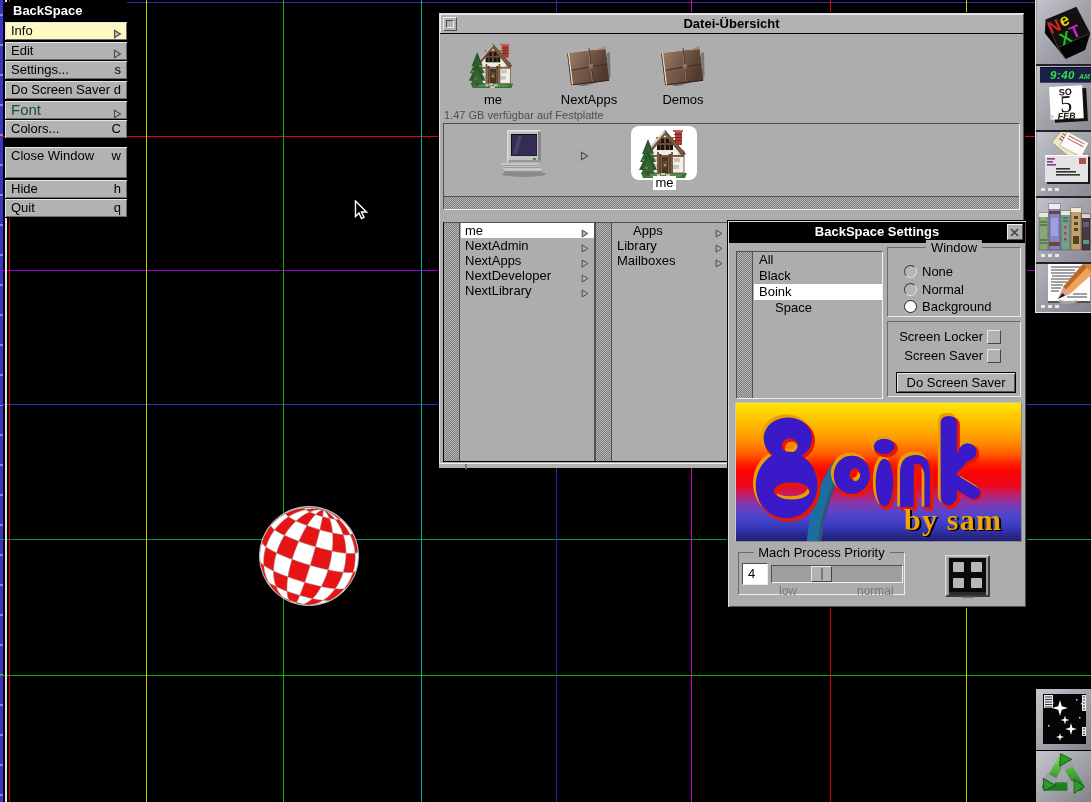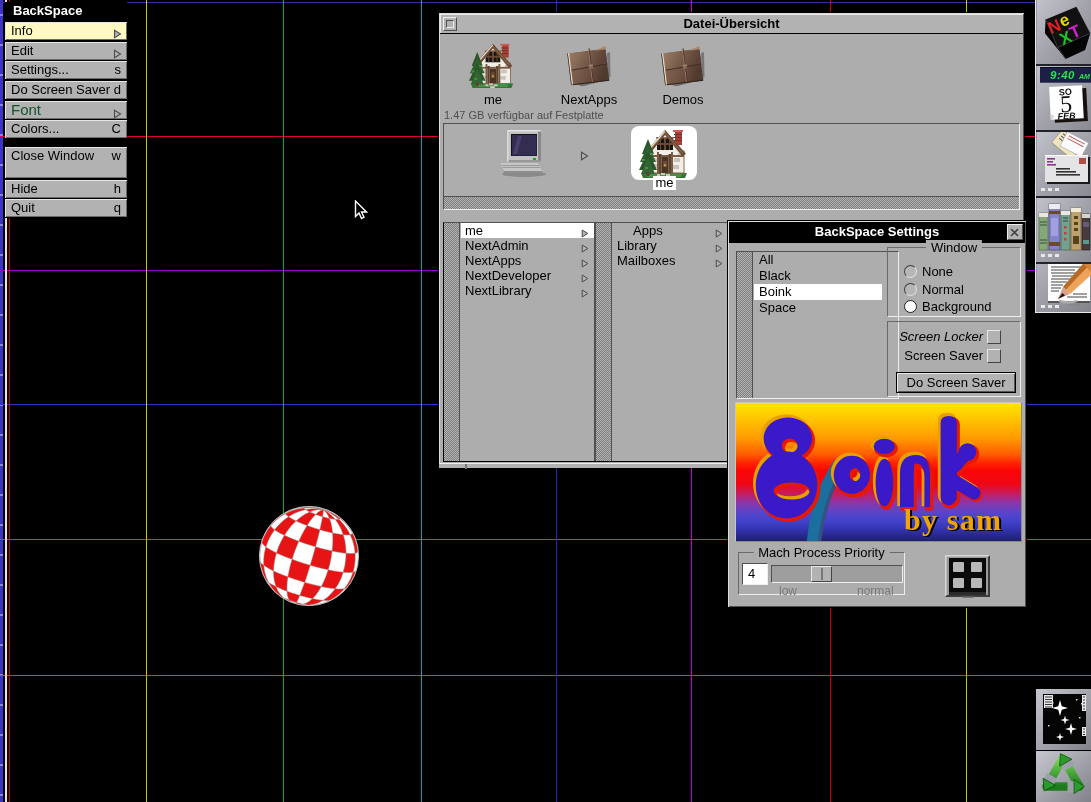--- a/index.html
+++ b/index.html
@@ -387,35 +387,35 @@
 <div class="abs" style="left:0;top:450px;width:585px;height:5px;background:#b2b2b2;border-top:1px solid #eee;">
       <div class="abs" style="left:26px;top:0;width:2px;height:5px;background:#777;"></div>
       <div class="abs" style="right:26px;top:0;width:2px;height:5px;background:#777;"></div>
     </div>
 </div>
 <div id="sp" class="win" style="left:727px;top:220px;width:300px;height:388px;">
 <div class="abs" style="left:1px;right:1px;top:1px;height:21px;background:#000;color:#fff;text-align:center;font-weight:bold;font-size:13px;line-height:20px;">BackSpace Settings</div>
 <div class="abs raised" style="right:3px;top:3px;width:16px;height:16px;background:#b2b2b2;"><svg width="13" height="13" viewBox="0 0 13 13" xmlns="http://www.w3.org/2000/svg">
         <path d="M3 3 L10 10 M10 3 L3 10" stroke="#444" stroke-width="1.6"></path>
       </svg></div>
-<div class="abs sunken" style="left:8px;top:30px;width:163px;height:148px;background:#adadad;">
+<div class="abs sunken" style="left:8px;top:30px;width:147px;height:148px;background:#adadad;">
 <div class="abs dots" style="left:0;top:0;width:16px;height:146px;border-right:1px solid #505050;"></div>
 <div class="abs" style="left:17px;top:0px;width:128px;height:16px;font-size:13px;line-height:16px;padding-left:5px;">All</div>
 <div class="abs" style="left:17px;top:16px;width:128px;height:16px;font-size:13px;line-height:16px;padding-left:5px;">Black</div>
 <div class="abs" style="left:17px;top:32px;width:128px;height:16px;background:#fff;font-size:13px;line-height:16px;padding-left:5px;">Boink</div>
-<div class="abs" style="left:17px;top:48px;width:128px;height:16px;font-size:13px;line-height:16px;padding-left:5px;">Space</div>
+<div class="abs" style="left:17px;top:48px;width:128px;height:16px;font-size:13px;line-height:16px;padding-left:21px;">Space</div>
 </div>
 <div class="gbox" style="left:159px;top:26px;width:134px;height:70px;">
 <div class="gtitle">Window</div>
 <div class="abs" style="left:16px;top:16.0px;font-size:13px;line-height:15px;"><span style="display:inline-block;width:13px;height:13px;border-radius:50%;background:#b6b6b6;border:1px solid;border-color:#3c3c3c #e2e2e2 #e2e2e2 #3c3c3c;vertical-align:-2px;margin-right:5px;"></span>None</div>
 <div class="abs" style="left:16px;top:33.5px;font-size:13px;line-height:15px;"><span style="display:inline-block;width:13px;height:13px;border-radius:50%;background:#b6b6b6;border:1px solid;border-color:#3c3c3c #e2e2e2 #e2e2e2 #3c3c3c;vertical-align:-2px;margin-right:5px;"></span>Normal</div>
 <div class="abs" style="left:16px;top:51.0px;font-size:13px;line-height:15px;"><span style="display:inline-block;width:13px;height:13px;border-radius:50%;background:#fff;border:1.5px solid #222;vertical-align:-2px;margin-right:5px;"></span>Background</div>
 </div>
 <div class="gbox" style="left:159px;top:100px;width:134px;height:76px;">
-<div class="abs" style="right:19px;top:7px;font-size:13px;font-style:italic;">Screen Locker<span style="display:inline-block;width:14px;height:14px;background:#b2b2b2;border:1px solid;border-color:#e8e8e8 #444 #444 #e8e8e8;vertical-align:-3px;margin-left:4px;"></span></div>
+<div class="abs" style="right:19px;top:7px;font-size:13px;">Screen Locker<span style="display:inline-block;width:14px;height:14px;background:#b2b2b2;border:1px solid;border-color:#e8e8e8 #444 #444 #e8e8e8;vertical-align:-3px;margin-left:4px;"></span></div>
 <div class="abs" style="right:19px;top:26px;font-size:13px;">Screen Saver<span style="display:inline-block;width:14px;height:14px;background:#b2b2b2;border:1px solid;border-color:#e8e8e8 #444 #444 #e8e8e8;vertical-align:-3px;margin-left:4px;"></span></div>
 <div class="abs" style="left:8px;top:50px;width:120px;height:21px;background:#b2b2b2;border:1px solid #000;box-shadow:inset 1px 1px 0 #e8e8e8, inset -1px -1px 0 #555;text-align:center;font-size:13px;line-height:20px;color:#000;">Do Screen Saver</div>
 </div>
 <div class="abs" style="left:7px;top:181px;width:287px;height:140px;border:1px solid;border-color:#c6c6c6 #8a8a8a #8a8a8a #c6c6c6;">
 <div class="abs" style="left:0;top:0;width:285px;height:138px;background:linear-gradient(#ffe600 0%,#ffc600 11%,#ff9800 26%,#ff5e00 37%,#ff2000 44%,#fa0505 49%,#ee0716 59%,#c41d62 66%,#8c35a8 72%,#5b44c8 79%,#4343cd 85%,#3535b5 91%,#28288c 96%,#202070 100%);">
 <svg width="285" height="138" viewBox="0 0 285 138" xmlns="http://www.w3.org/2000/svg">
           <path d="M77,142 Q80,96 104,60" stroke="#1a6f9e" stroke-width="13" fill="none"></path>
           <path d="M83,142 Q87,102 107,63" stroke="#35527c" stroke-width="3.5" fill="none"></path>
           <g fill="#e8a000" stroke="#e8a000" stroke-width="2.5" transform="translate(-1.5,-2)">
             <path fill-rule="evenodd" d="M51.8,14.4 a24.2,21 0 1,0 0.1,0 Z M53.8,35.4 a7.9,7.2 0 1,1 -0.1,0 Z"></path>

